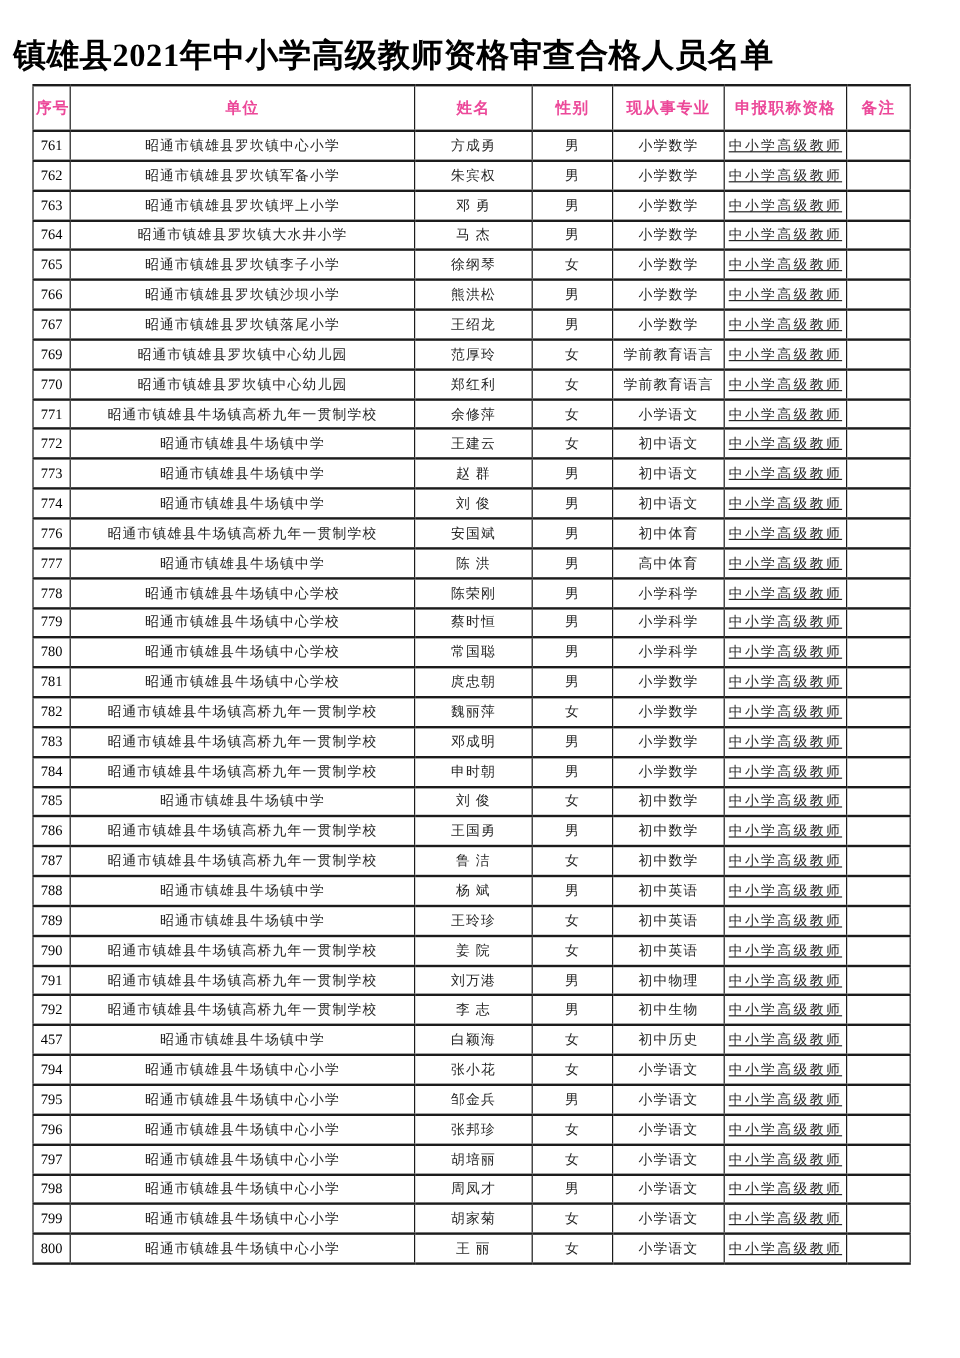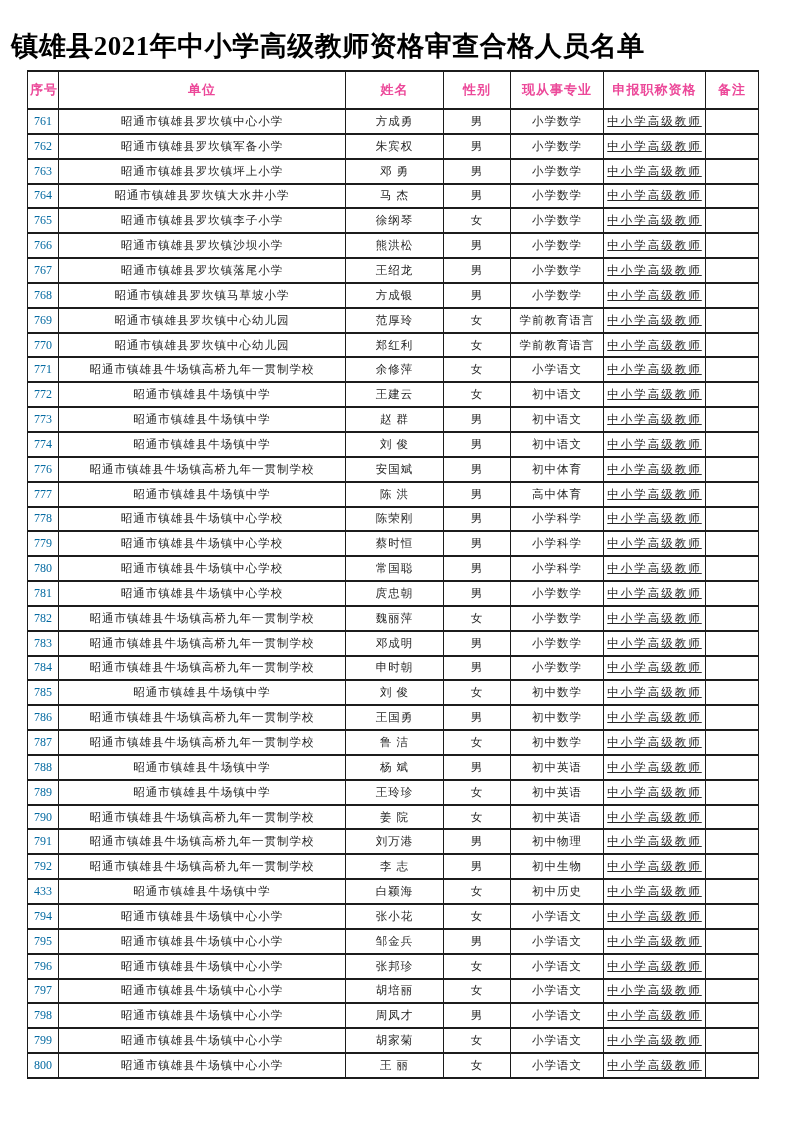--- a/index.html
+++ b/index.html
@@ -58,21 +58,21 @@
   }
   table.roster td {
     height: 22.85px;
     font-size: 11.5px;
     color: #262626;
     letter-spacing: 1px;
   }
   table.roster td.c-no {
     letter-spacing: 0;
     font-size: 12px;
-    color: #0369a1;
+    color: #000000;
   }
   table.roster td.c-qual {
     letter-spacing: 2px;
     text-decoration: underline;
   }
 </style>
 </head>
 <body>
 
 <h1 class="page-title">镇雄县2021年中小学高级教师资格审查合格人员名单</h1>
@@ -156,29 +156,20 @@
       <tr>
         <td class="c-no">767</td>
         <td class="c-unit">昭通市镇雄县罗坎镇落尾小学</td>
         <td class="c-name">王绍龙</td>
         <td class="c-gender">男</td>
         <td class="c-major">小学数学</td>
         <td class="c-qual">中小学高级教师</td>
         <td class="c-remark"></td>
       </tr>
       <tr>
-        <td class="c-no">768</td>
-        <td class="c-unit">昭通市镇雄县罗坎镇马草坡小学</td>
-        <td class="c-name">方成银</td>
-        <td class="c-gender">男</td>
-        <td class="c-major">小学数学</td>
-        <td class="c-qual">中小学高级教师</td>
-        <td class="c-remark"></td>
-      </tr>
-      <tr>
         <td class="c-no">769</td>
         <td class="c-unit">昭通市镇雄县罗坎镇中心幼儿园</td>
         <td class="c-name">范厚玲</td>
         <td class="c-gender">女</td>
         <td class="c-major">学前教育语言</td>
         <td class="c-qual">中小学高级教师</td>
         <td class="c-remark"></td>
       </tr>
       <tr>
         <td class="c-no">770</td>
@@ -372,21 +363,21 @@
       <tr>
         <td class="c-no">792</td>
         <td class="c-unit">昭通市镇雄县牛场镇高桥九年一贯制学校</td>
         <td class="c-name">李 志</td>
         <td class="c-gender">男</td>
         <td class="c-major">初中生物</td>
         <td class="c-qual">中小学高级教师</td>
         <td class="c-remark"></td>
       </tr>
       <tr>
-        <td class="c-no">433</td>
+        <td class="c-no">457</td>
         <td class="c-unit">昭通市镇雄县牛场镇中学</td>
         <td class="c-name">白颖海</td>
         <td class="c-gender">女</td>
         <td class="c-major">初中历史</td>
         <td class="c-qual">中小学高级教师</td>
         <td class="c-remark"></td>
       </tr>
       <tr>
         <td class="c-no">794</td>
         <td class="c-unit">昭通市镇雄县牛场镇中心小学</td>

